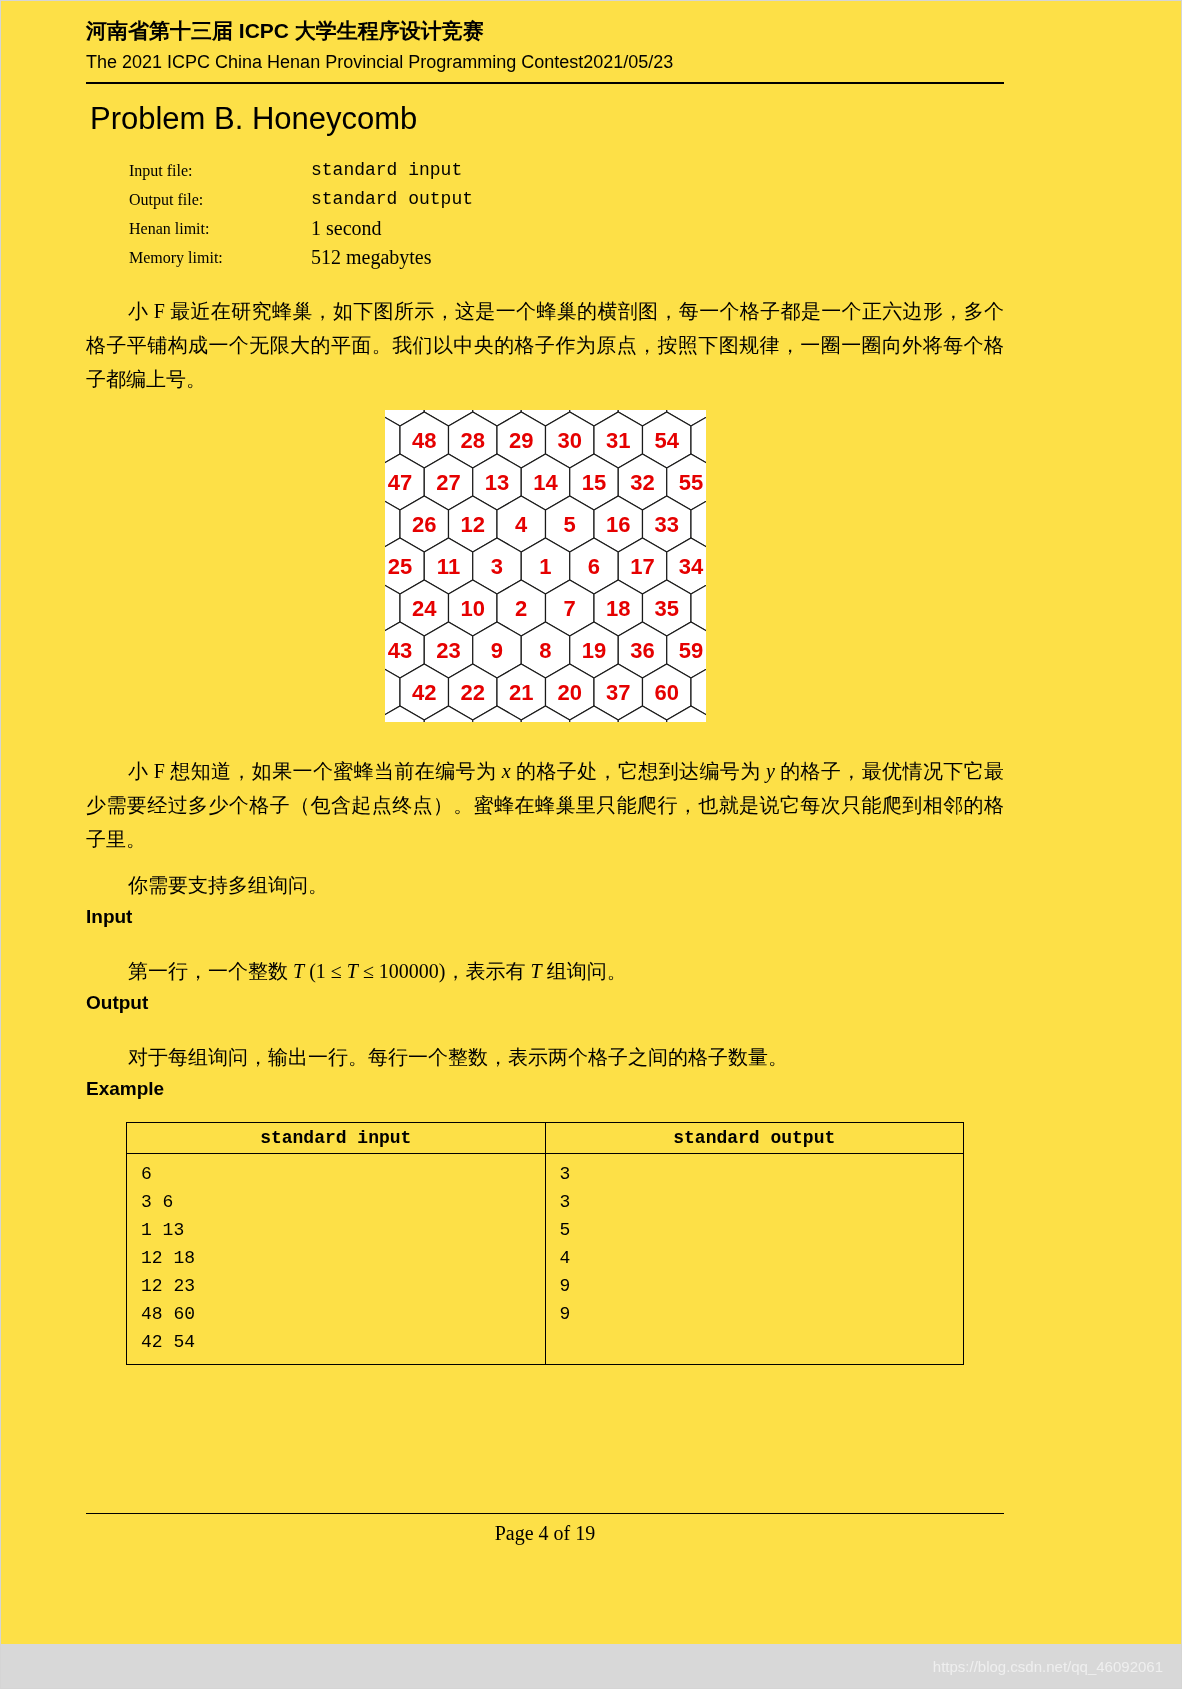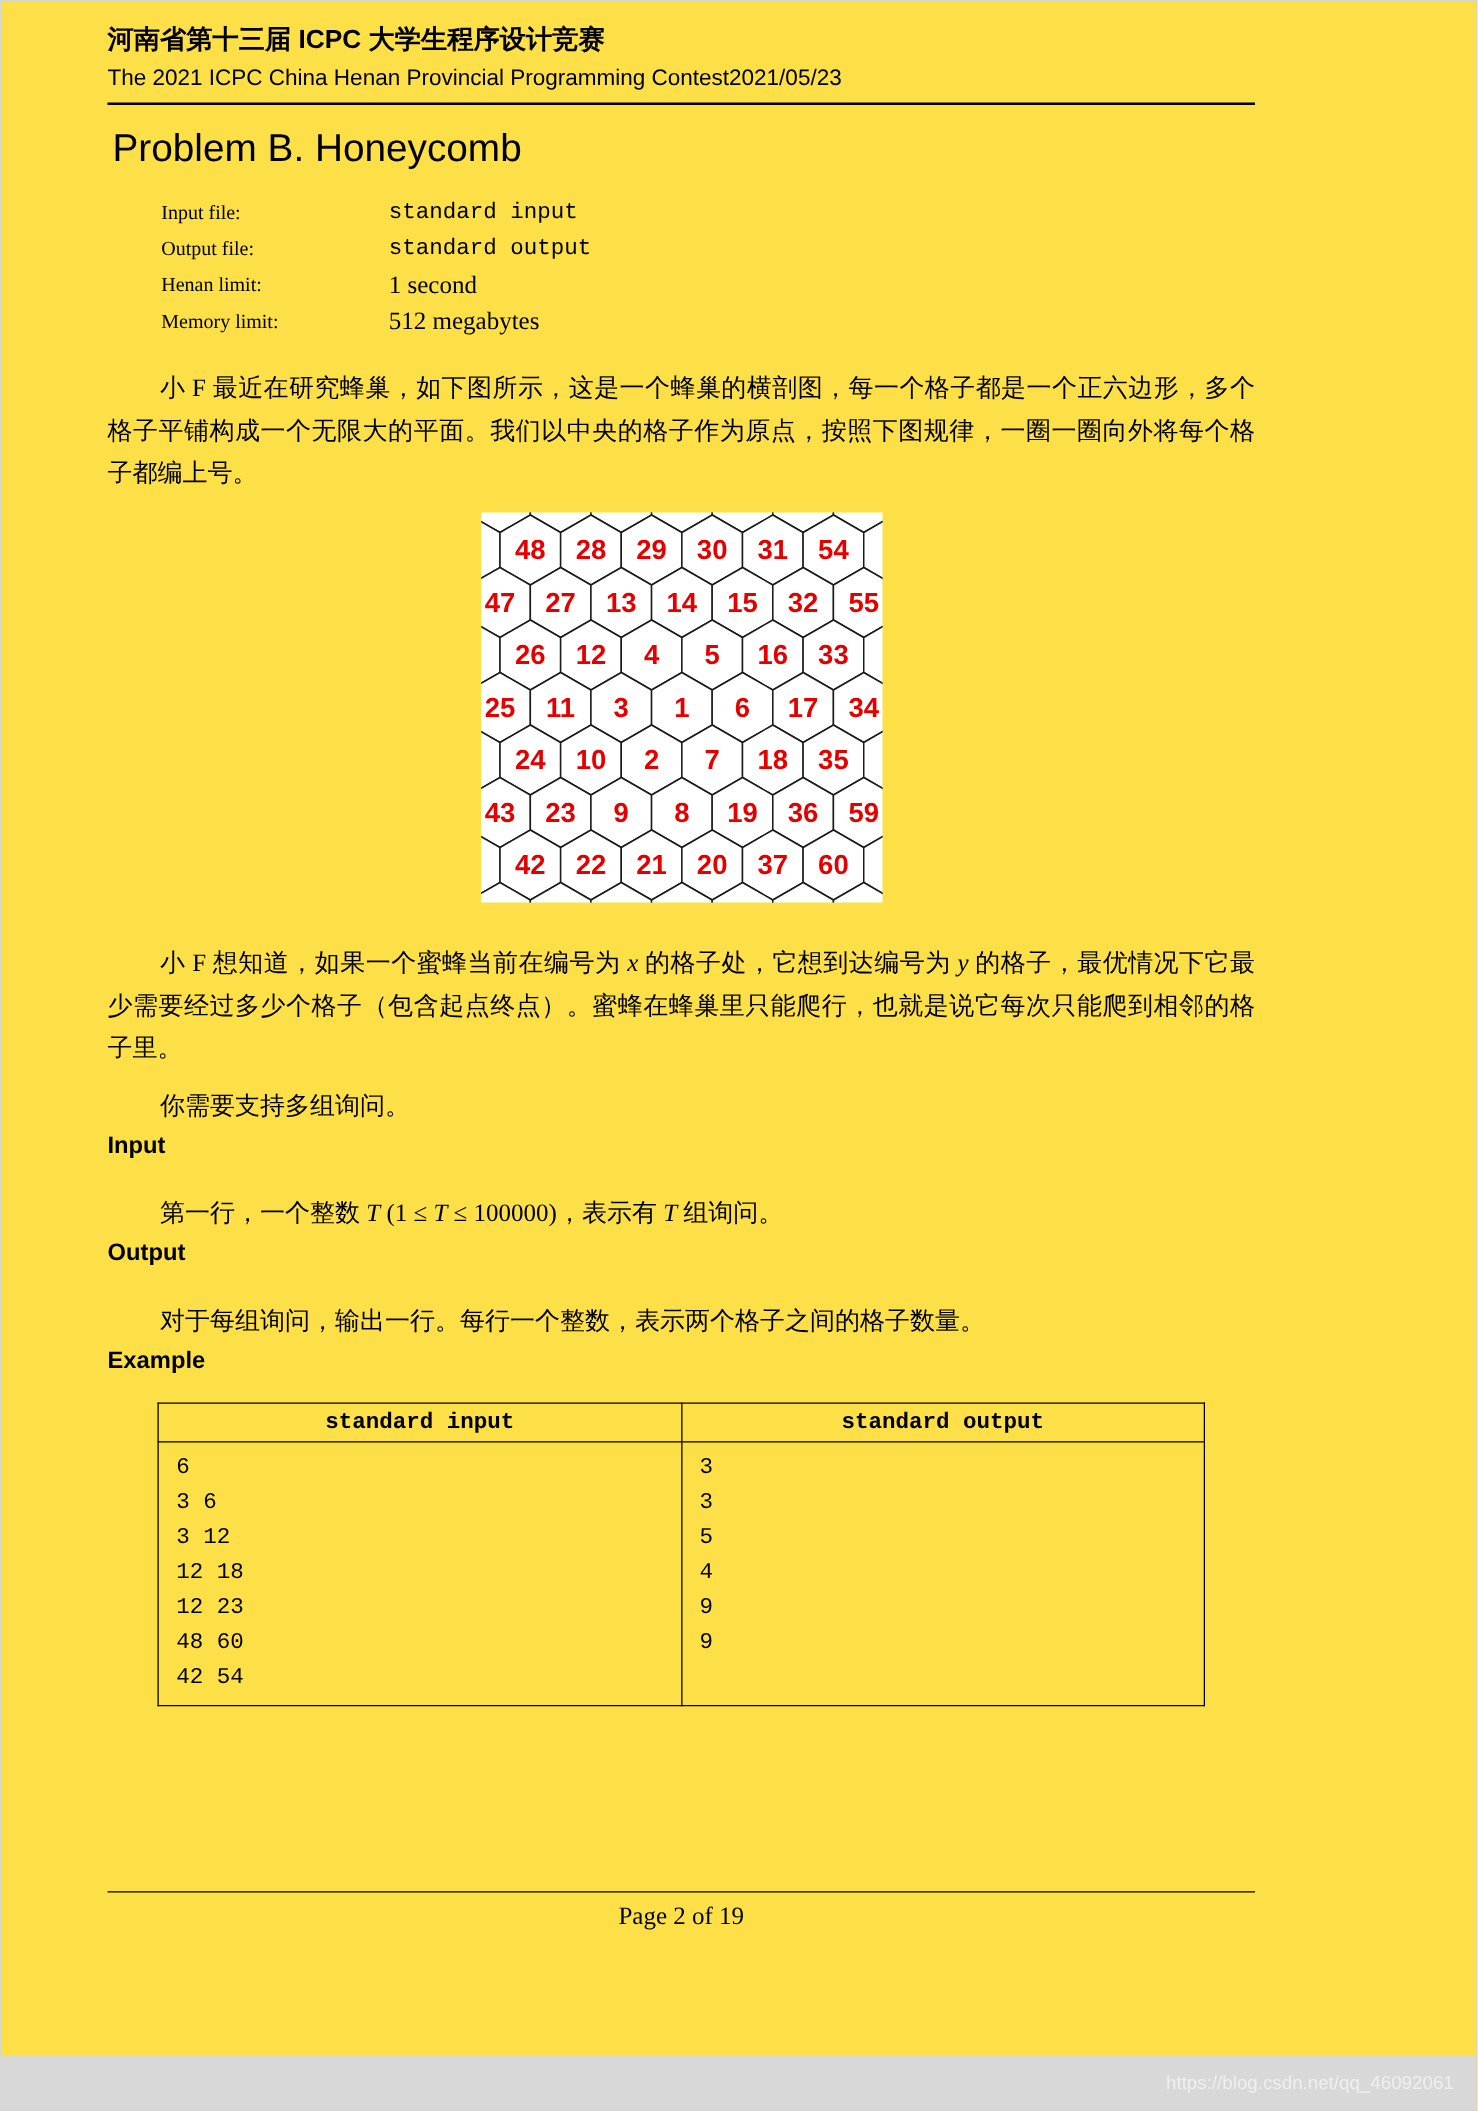--- a/index.html
+++ b/index.html
@@ -286,21 +286,21 @@
         <tr>
           <th>standard input</th>
           <th>standard output</th>
         </tr>
       </thead>
       <tbody>
         <tr>
           <td>
               <div class="code-line">6</div>
               <div class="code-line">3 6</div>
-              <div class="code-line">3 12</div>
+              <div class="code-line">1 13</div>
               <div class="code-line">12 18</div>
               <div class="code-line">12 23</div>
               <div class="code-line">48 60</div>
               <div class="code-line">42 54</div>
             </td>
           <td>
               <div class="code-line">3</div>
               <div class="code-line">3</div>
               <div class="code-line">5</div>
               <div class="code-line">4</div>
@@ -308,19 +308,19 @@
               <div class="code-line">9</div>
             </td>
         </tr>
       </tbody>
     </table>
 
   </div>
 
   <footer class="doc-footer">
     <div class="footer-rule"></div>
-    <div class="footer-page">Page 2 of 19</div>
+    <div class="footer-page">Page 4 of 19</div>
   </footer>
 
   <div class="watermark-bar">
     <span class="watermark-text">https://blog.csdn.net/qq_46092061</span>
   </div>
 </div>
 
 </body></html>

